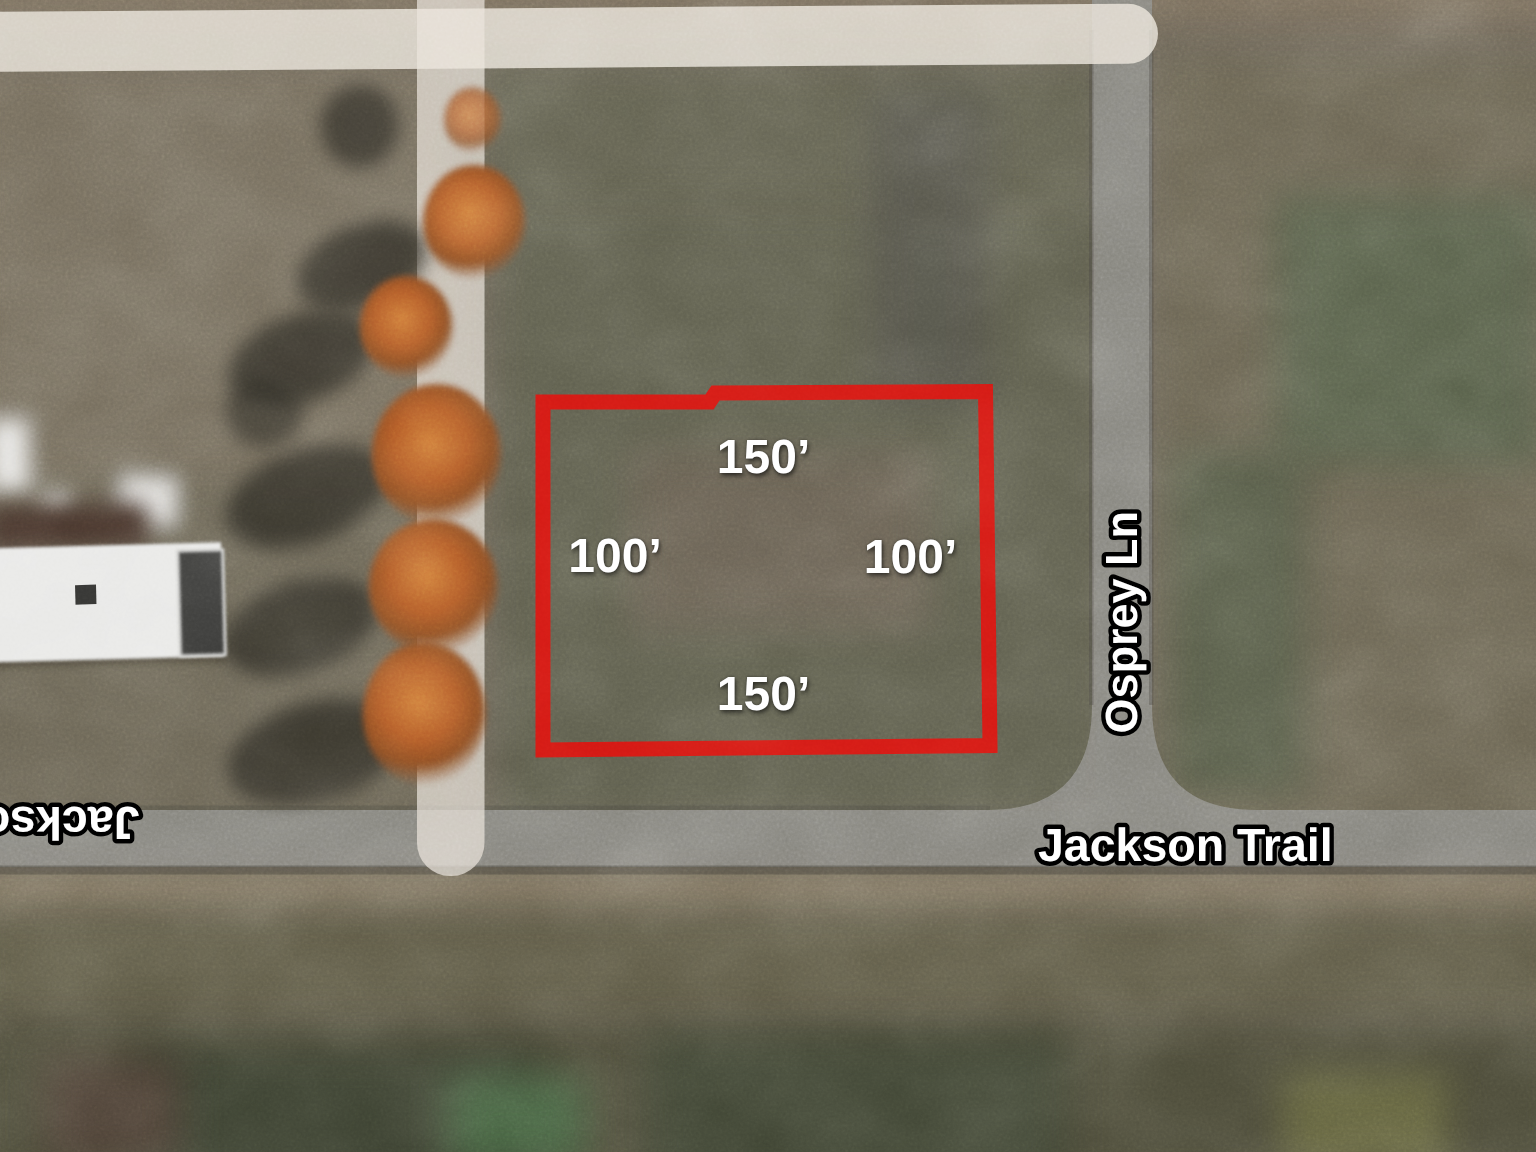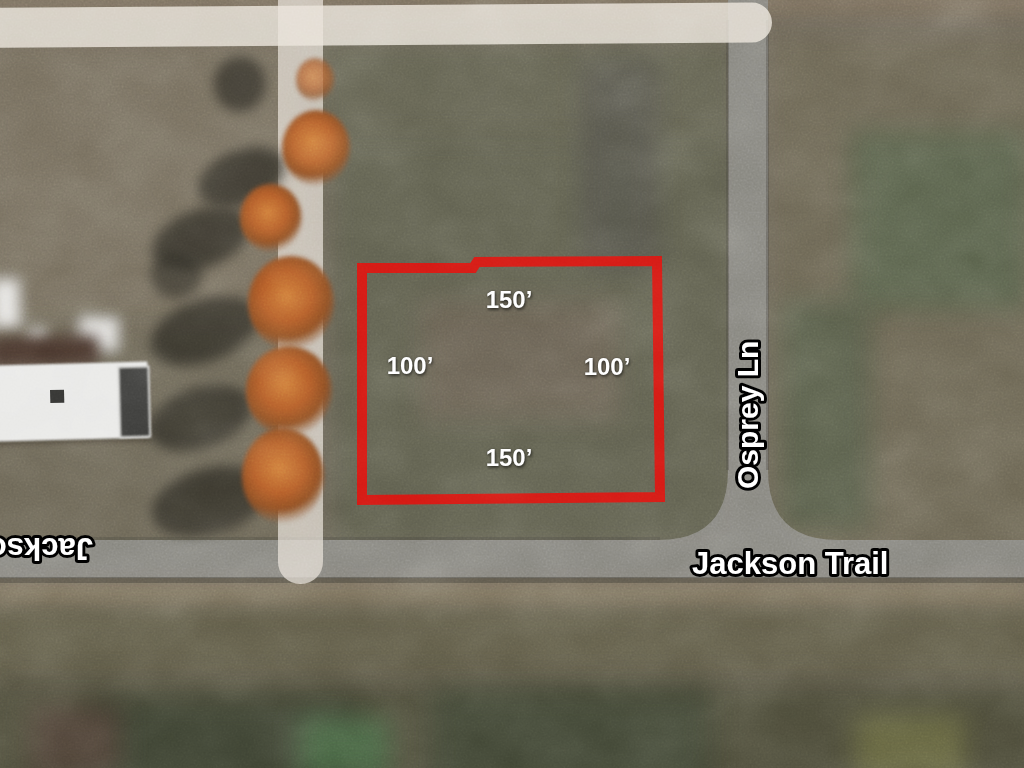--- a/index.html
+++ b/index.html
@@ -15,21 +15,21 @@
   
   .canopy{position:absolute;border-radius:50%;
     background:radial-gradient(circle at 45% 42%, #cf7a36 0%, #b35a26 35%, #8a4a20 58%, rgba(100,70,35,0) 78%);
     filter:blur(2px);}
   .tshadow{position:absolute;border-radius:50%;background:#2b2922;opacity:.72;filter:blur(6px);}
   
   .bld{position:absolute;}
   
   .lbl{
     position:absolute;transform:translateX(-50%);
-    color:#ffffff;font-size:24px;font-weight:700;line-height:1;
+    color:#ffffff;font-size:32px;font-weight:700;line-height:1;
     text-shadow:1px 2px 3px rgba(0,0,0,.55), 0 0 2px rgba(0,0,0,.4);
     white-space:nowrap;
   }
   
   .street-text{
     font-family:"Liberation Sans", sans-serif;
     font-weight:700;fill:#ffffff;stroke:#000000;
     paint-order:stroke;stroke-linejoin:round;
   }
   .noise{position:absolute;left:0;top:0;}

